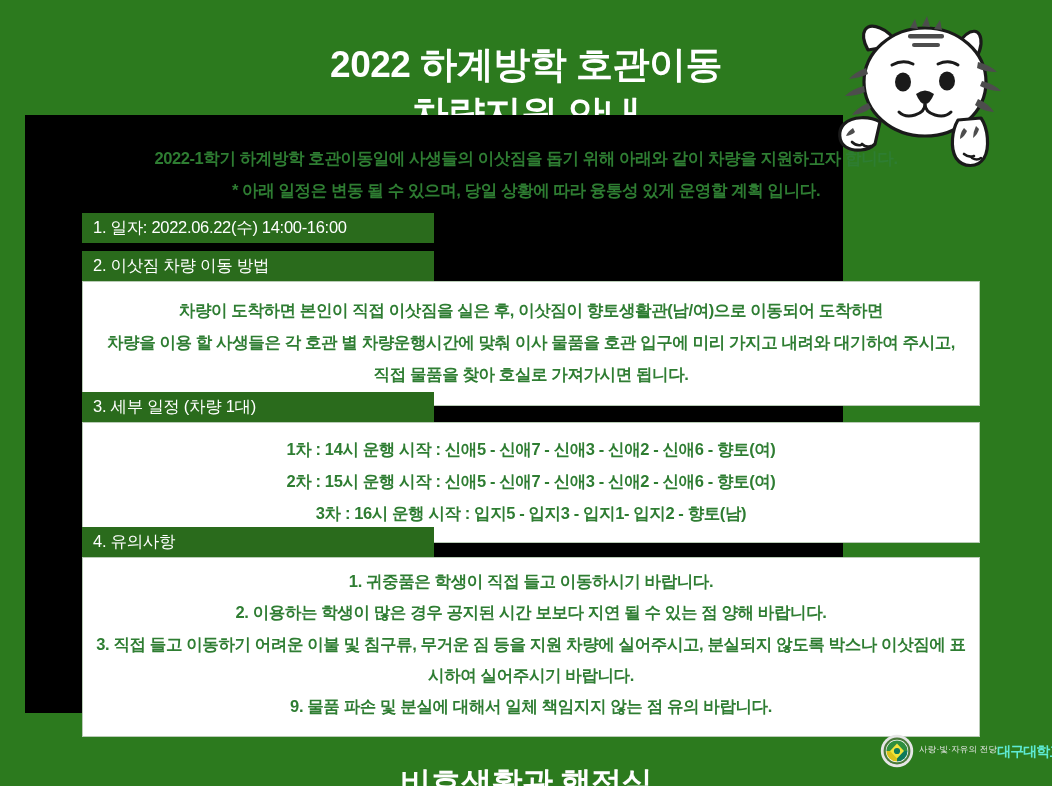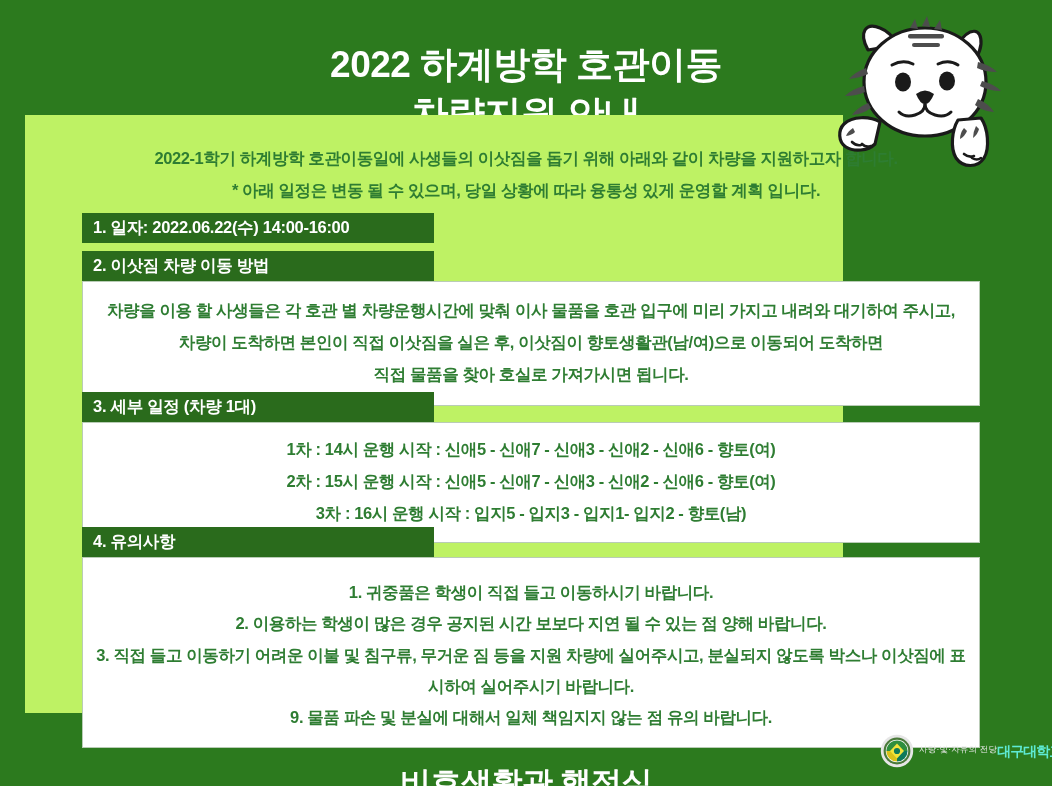--- a/index.html
+++ b/index.html
@@ -51,21 +51,21 @@
     pointer-events: none;
   }
 
   
   .panel {
     position: absolute;
     left: 25px;
     top: 115px;
     width: 818px;
     height: 598px;
-    background: #bef264;
+    background: #000000;
     z-index: 3;
   }
 
   
   .intro {
     position: absolute;
     left: 0; top: 27px;
     width: 1002px;
     text-align: center;
     color: #2e7d32;
@@ -78,21 +78,21 @@
 
   
   .section { position: absolute; left: 57px; width: 898px; }
 
   .section-head {
     width: 352px;
     height: 30px;
     background: #2a6b1c;
     color: #ffffff;
     font-size: 16.5px;
-    font-weight: bold;
+    font-weight: normal;
     letter-spacing: -0.3px;
     display: flex;
     align-items: center;
     padding-left: 11px;
   }
 
   .section-body {
     width: 898px;
     border: 1px solid #b9ccb6;
     background: #ffffff;
@@ -105,21 +105,21 @@
   }
   .section-body .line { line-height: 1.95; white-space: nowrap; }
   .section-body .line.wrap { white-space: normal; line-height: 1.65; }
 
   #section-1 { top: 98px; }
   #section-2 { top: 136px; }
   #section-3 { top: 277px; }
   #section-4 { top: 412px; }
 
   #section-3 .section-body { padding: 10px 6px 12px; }
-  #section-4 .section-body { padding: 19px 6px 13px; }
+  #section-4 .section-body { padding: 8px 6px 13px; }
   #section-4 .section-body .line { line-height: 1.9; }
 
   
   .poster-footer {
     position: absolute;
     left: 0; top: 713px;
     width: 1052px;
     height: 73px;
     background: #2c7a1e;
   }
@@ -240,22 +240,22 @@
     <div>* 아래 일정은 변동 될 수 있으며, 당일 상황에 따라 융통성 있게 운영할 계획 입니다.</div>
   </div>
 
   <div class="section" id="section-1">
     <div class="section-head">1. 일자: 2022.06.22(수) 14:00-16:00</div>
   </div>
 
   <div class="section" id="section-2">
     <div class="section-head">2. 이삿짐 차량 이동 방법</div>
     <div class="section-body">
+      <div class="line">차량이 도착하면 본인이 직접 이삿짐을 실은 후, 이삿짐이 향토생활관(남/여)으로 이동되어 도착하면</div>
       <div class="line">차량을 이용 할 사생들은 각 호관 별 차량운행시간에 맞춰 이사 물품을 호관 입구에 미리 가지고 내려와 대기하여 주시고,</div>
-      <div class="line">차량이 도착하면 본인이 직접 이삿짐을 실은 후, 이삿짐이 향토생활관(남/여)으로 이동되어 도착하면</div>
       <div class="line">직접 물품을 찾아 호실로 가져가시면 됩니다.</div>
     </div>
   </div>
 
   <div class="section" id="section-3">
     <div class="section-head">3. 세부 일정 (차량 1대)</div>
     <div class="section-body">
       <div class="line">1차 : 14시 운행 시작 : 신애5 - 신애7 - 신애3 - 신애2 - 신애6 - 향토(여)</div>
       <div class="line">2차 : 15시 운행 시작 : 신애5 - 신애7 - 신애3 - 신애2 - 신애6 - 향토(여)</div>
       <div class="line">3차 : 16시 운행 시작 : 입지5 - 입지3 - 입지1- 입지2 - 향토(남)</div>

